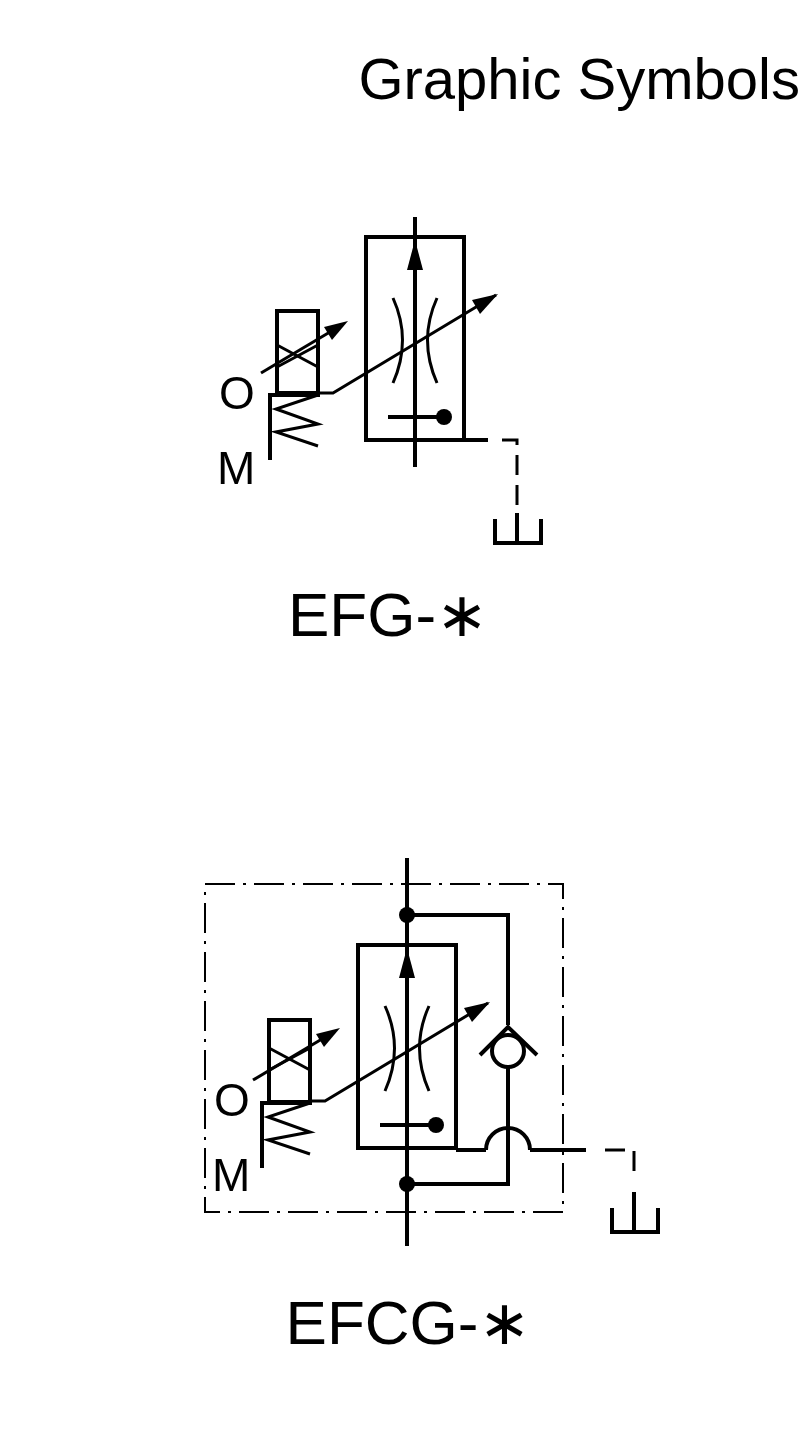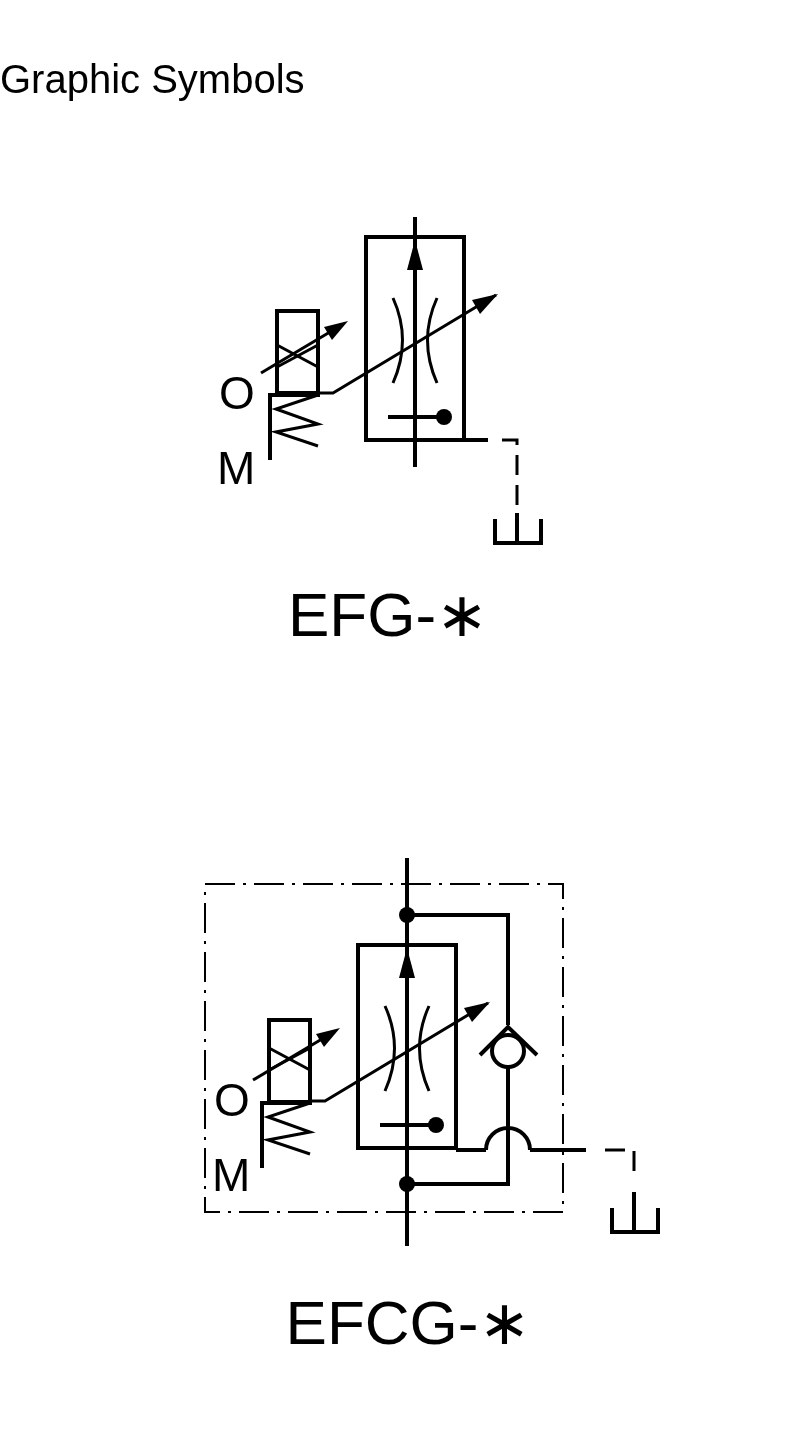--- a/index.html
+++ b/index.html
@@ -1,17 +1,17 @@
 <!DOCTYPE html>
 <html><head>
 <meta charset="utf-8">
 <style>
   html, body { margin: 0; padding: 0; background: #ffffff; }
   body { width: 800px; height: 1436px; position: relative; overflow: hidden; font-family: "Liberation Sans", sans-serif; color: #000; }
-  .title { position: absolute; top: 44px; left: 0; width: 800px; text-align: left; font-size: 40px; line-height: 70px; }
+  .title { position: absolute; top: 44px; left: 0; width: 800px; text-align: right; font-size: 58px; line-height: 70px; }
   .label { position: absolute; left: 0; width: 800px; text-align: center; font-size: 62px; line-height: 70px; }
   .label1 { top: 580px; left: -12px; }
   .label2 { top: 1288px; left: 8px; }
   svg { position: absolute; left: 0; top: 0; }
   .ln { stroke: #000; stroke-width: 4; fill: none; stroke-linecap: butt; }
   .thin { stroke: #000; stroke-width: 3; fill: none; }
   .dash { stroke: #000; stroke-width: 3; fill: none; stroke-dasharray: 20 10; }
   .dashdot { stroke: #000; stroke-width: 2; fill: none; stroke-dasharray: 30 8 3 8; }
 </style>
 </head>

